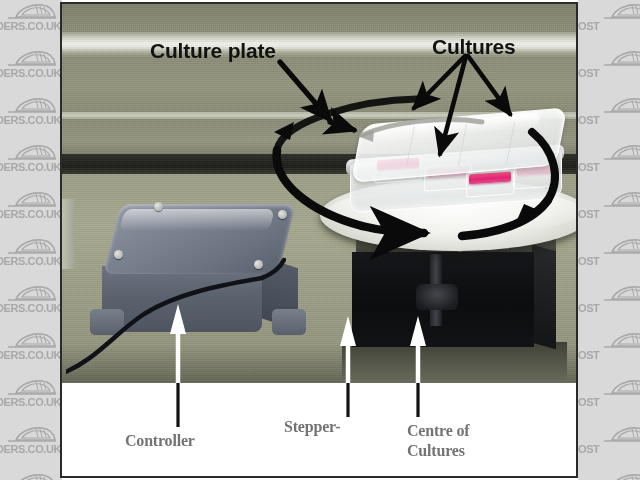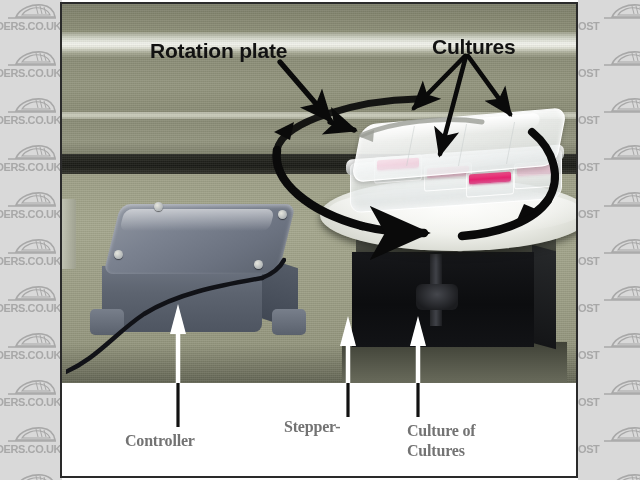--- a/index.html
+++ b/index.html
@@ -580,37 +580,37 @@
         <g>
           <path d="M 286 379 L 286 330" stroke="#ffffff" stroke-width="4.5" fill="none"></path>
           <path d="M 286 312 L 294 342 L 278 342 Z" fill="#ffffff"></path>
         </g>
         <g>
           <path d="M 356 379 L 356 330" stroke="#ffffff" stroke-width="4.5" fill="none"></path>
           <path d="M 356 312 L 364 342 L 348 342 Z" fill="#ffffff"></path>
         </g>
       </svg>
 
-      <div class="photo-label" id="lbl-cultureplate">Rotation plate</div>
+      <div class="photo-label" id="lbl-cultureplate">Culture plate</div>
       <div class="photo-label" id="lbl-cultures">Cultures</div>
     </div>
 
     <div id="caption">
       <svg width="514" height="93" viewBox="0 0 514 93" style="position:absolute;left:0;top:0;">
         <line x1="116" y1="0" x2="116" y2="44" stroke="#111" stroke-width="3.2"></line>
         <line x1="286" y1="0" x2="286" y2="34" stroke="#111" stroke-width="3.2"></line>
         <line x1="356" y1="0" x2="356" y2="34" stroke="#111" stroke-width="3.2"></line>
       </svg>
 
       <div class="cap-label" id="cap-controller">Controller</div>
 
       <div class="cap-label" id="cap-stepper">
         <span>Stepper-</span>
       </div>
 
       <div class="cap-label" id="cap-centre">
-        <span>Culture of</span><br>
+        <span>Centre of</span><br>
         <span>Cultures</span>
       </div>
     </div>
 
   </div>
 </div>
 
 </body></html>

